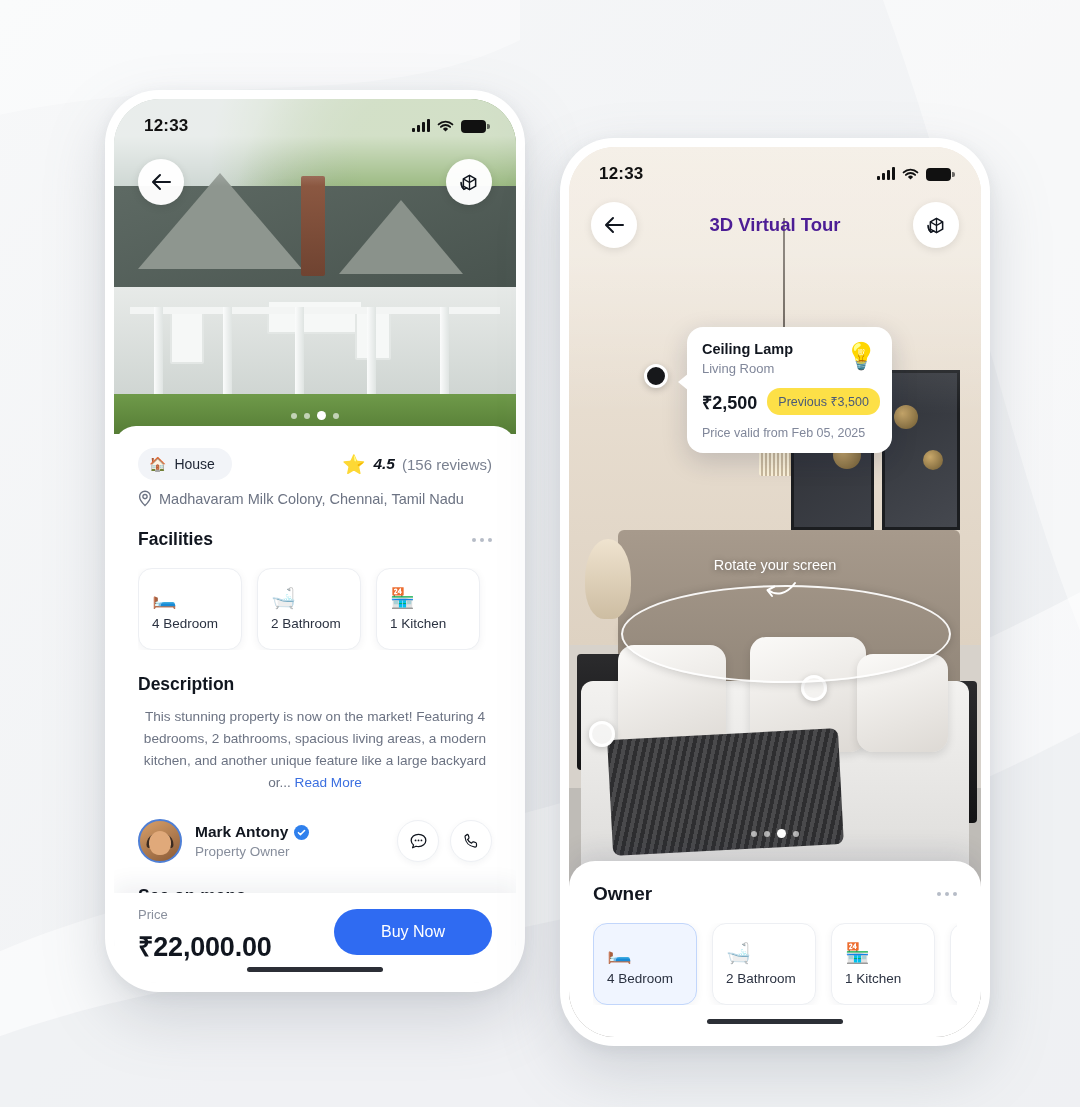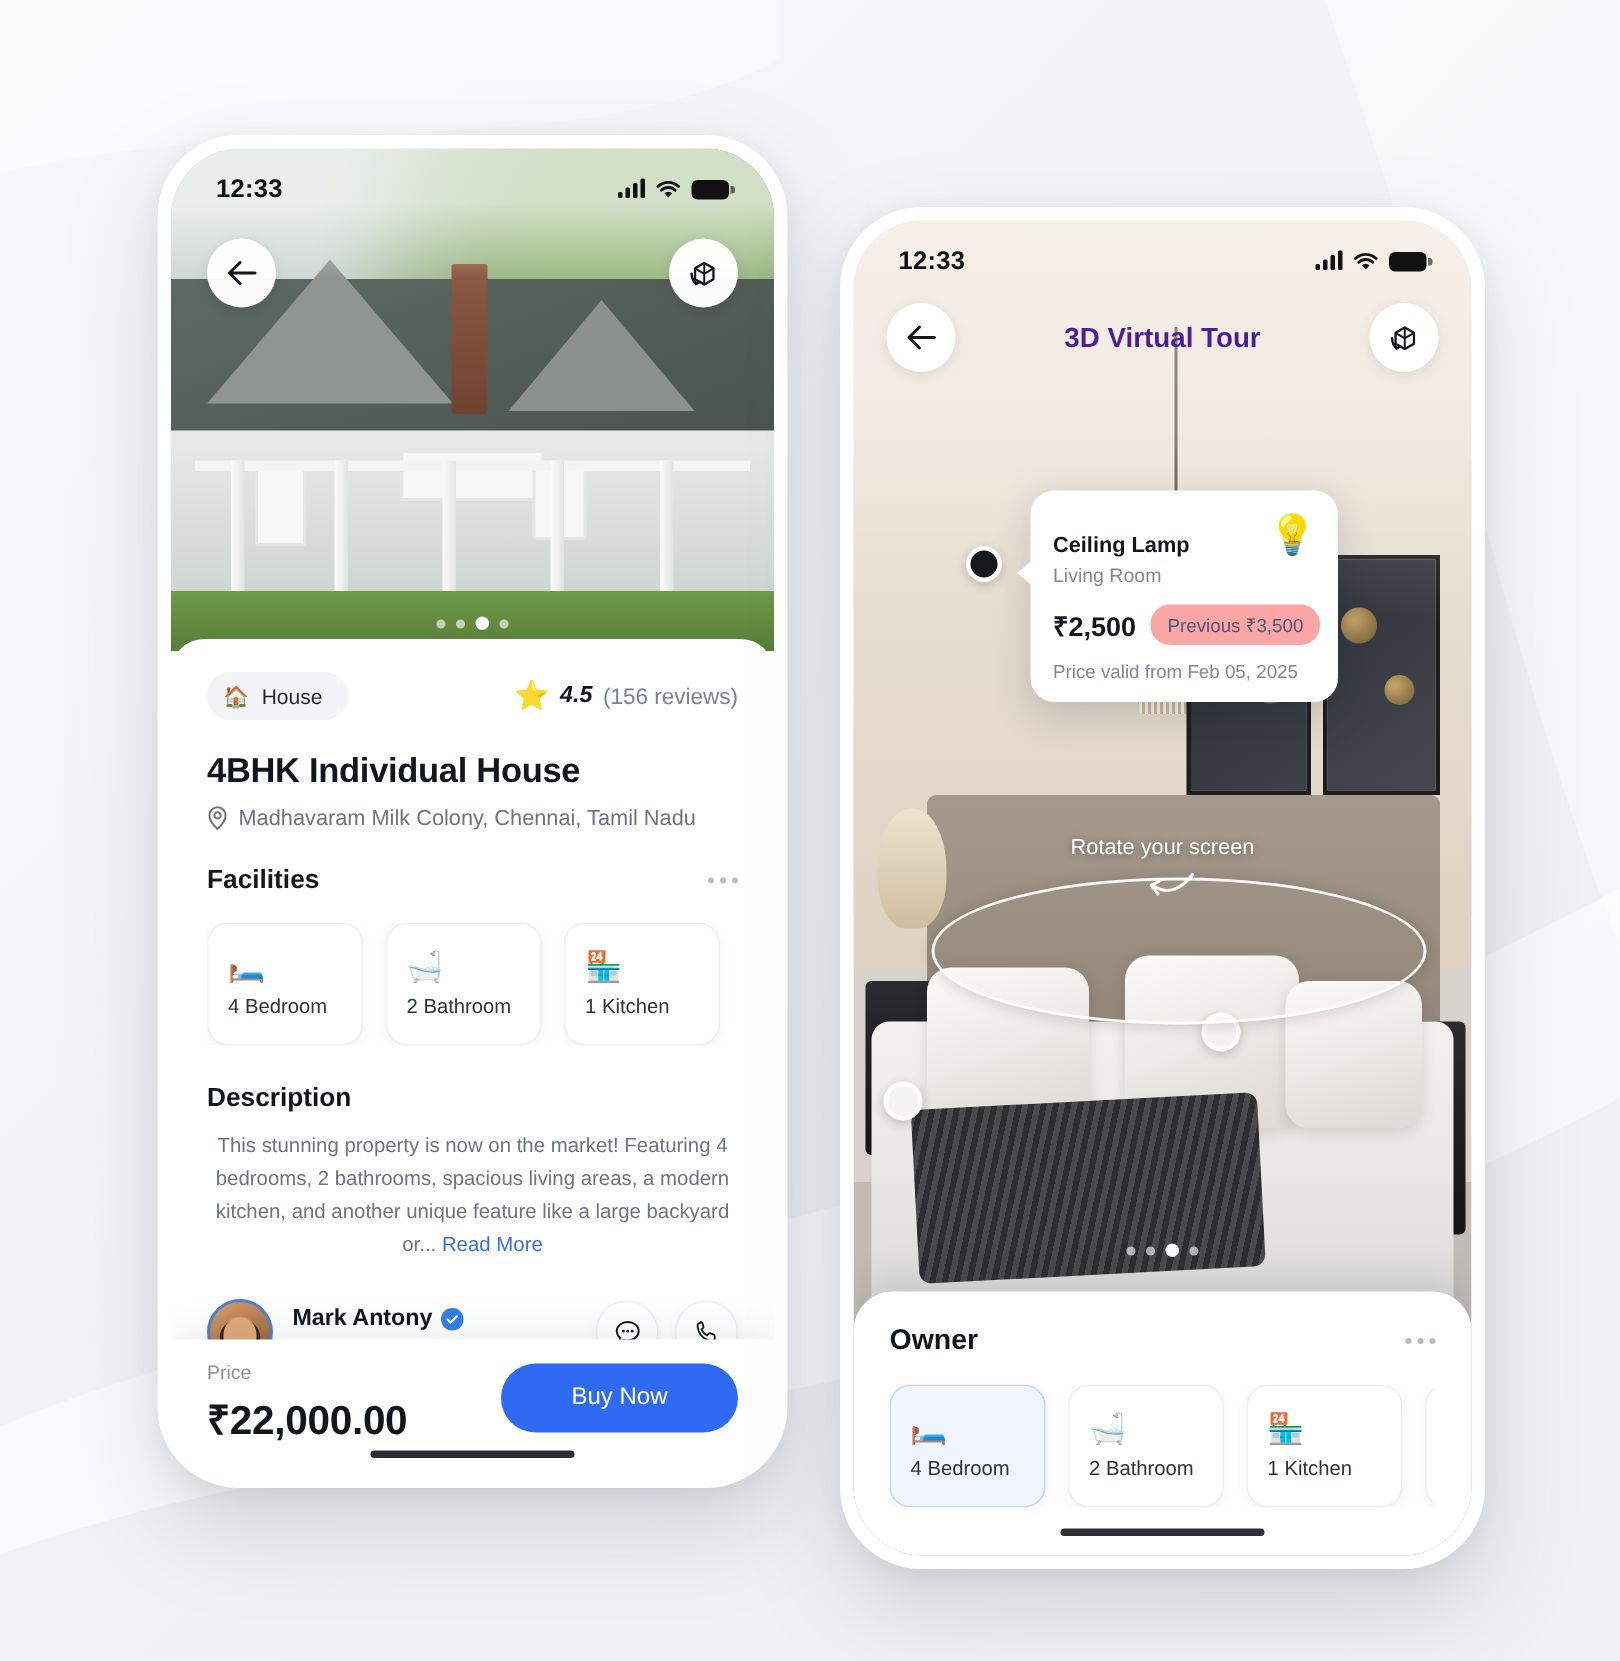--- a/index.html
+++ b/index.html
@@ -209,26 +209,26 @@
   #tour-title { flex:1; text-align:center; font-size:18.5px; font-weight:700; color:#4c1d95; }
 
   #lamp-tip {
     position:absolute; left:118px; top:180px; width:205px;
     background:#fff; border-radius:16px; padding:14px 15px 13px 15px;
     box-shadow:0 8px 26px rgba(20,30,60,.18); z-index:16;
   }
   #lamp-tip:before { content:""; position:absolute; left:-9px; top:46px;
     width:0; height:0; border-top:9px solid transparent; border-bottom:9px solid transparent;
     border-right:11px solid #fff; }
-  .tip-name { font-size:14.5px; font-weight:700; color:#11161f;margin-top:15px; }
+  .tip-name { font-size:14.5px; font-weight:700; color:#11161f; }
   .tip-room { font-size:13px; color:#80879a; margin-top:4px; }
   .tip-emoji { position:absolute; right:14px; top:14px; font-size:26px; }
   .tip-price-row { display:flex; align-items:center; gap:10px; margin-top:12px; }
   .tip-price { font-size:18px; font-weight:700; color:#11161f; }
-  .tip-prev { background:#fca5a5; color:#4a5a78; font-size:12.5px;
+  .tip-prev { background:#fde047; color:#4a5a78; font-size:12.5px;
     border-radius:13px; padding:5px 11px; white-space:nowrap; }
   .tip-valid { font-size:12.5px; color:#80879a; margin-top:11px; }
 
   .hotspot { position:absolute; width:26px; height:26px; border-radius:50%;
     background:rgba(255,255,255,.42); border:3px solid rgba(255,255,255,.95);
     box-shadow:0 2px 7px rgba(0,0,0,.2); z-index:13; cursor:pointer; }
   .hotspot.active { background:#17181b; border-color:#fff; width:24px; height:24px; }
 
   #rotate-hint { position:absolute; left:0; right:0; top:410px; z-index:14;
     text-align:center; color:#fff; font-size:14.5px;
@@ -330,21 +330,20 @@
         <span>🏠</span>
         <span>House</span>
       </div>
       <div class="rating">
         <span style="font-size:19px;">⭐</span>
         <b>4.5</b>
         <span>(156 reviews)</span>
       </div>
     </div>
 
-    <div id="title1">4BHK Individual House</div>
 
     <div class="addr">
       <svg class="icon-svg" width="14" height="17" viewBox="0 0 14 17">
         <path d="M7 1.2c3 0 5.4 2.4 5.4 5.4 0 4-5.4 9-5.4 9S1.6 10.6 1.6 6.6C1.6 3.6 4 1.2 7 1.2z" stroke="#6c7383" stroke-width="1.35" fill="none"></path>
         <circle cx="7" cy="6.6" r="2.1" stroke="#6c7383" stroke-width="1.35" fill="none"></circle>
       </svg>
       <span>Madhavaram Milk Colony, Chennai, Tamil Nadu</span>
     </div>
 
     <div class="row-between" style="margin-top:22px;align-items:center;">

